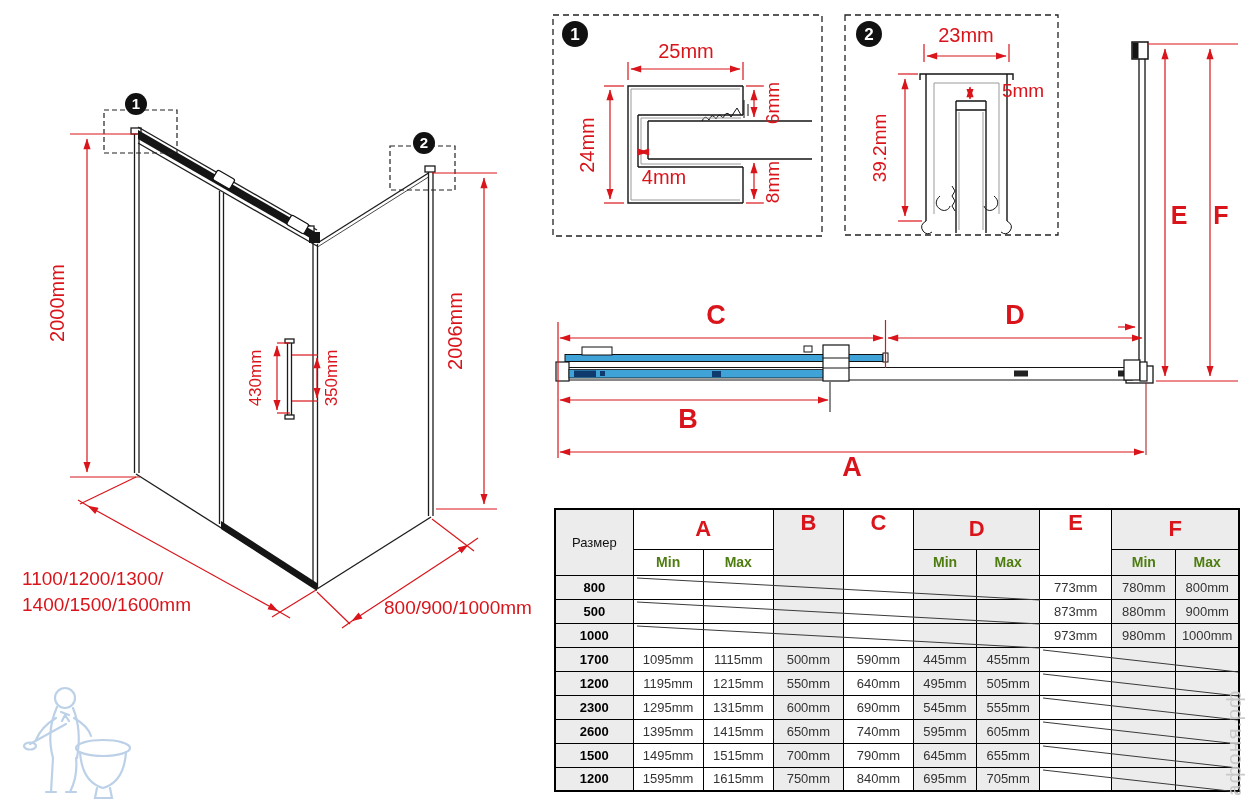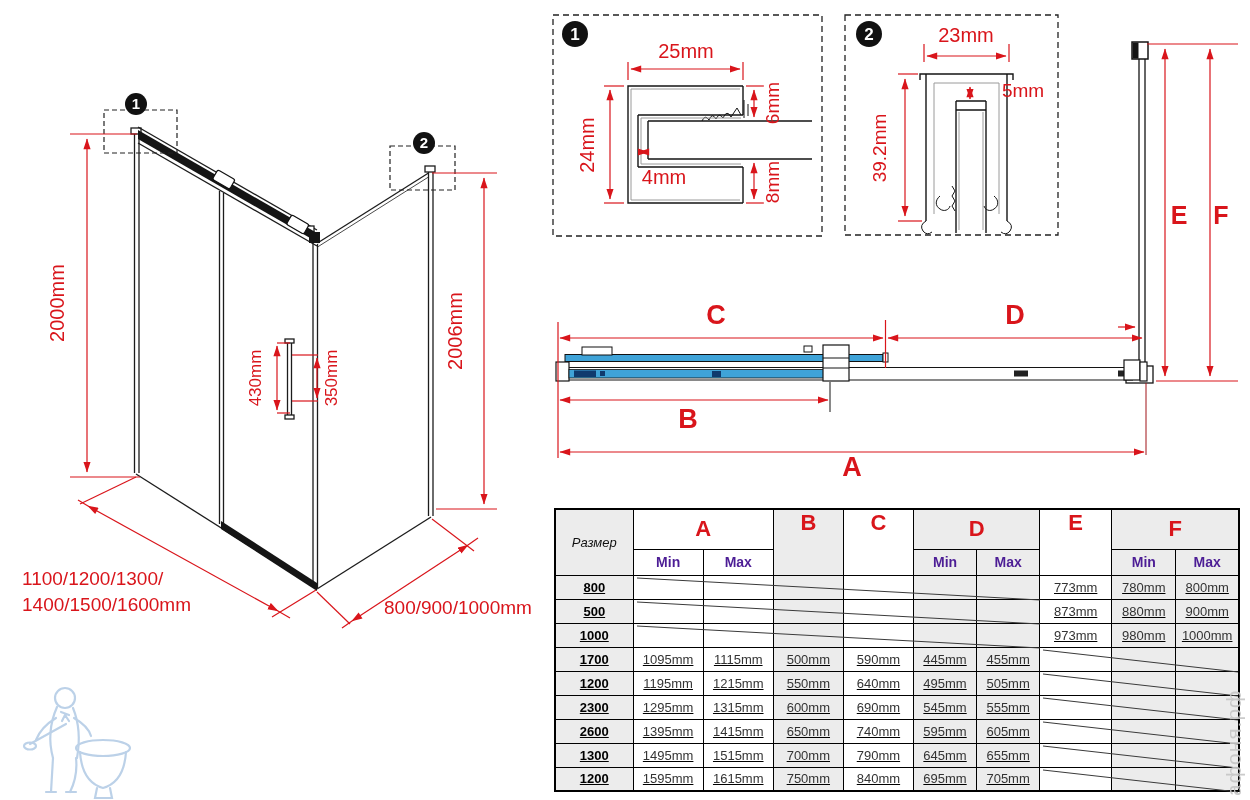--- a/index.html
+++ b/index.html
@@ -8,25 +8,25 @@
   svg text{font-family:"Liberation Sans",sans-serif;}
   .abs{position:absolute;}
   
   #table-wrap{position:absolute;left:554px;top:508px;}
   table.size-table{border-collapse:collapse;table-layout:fixed;width:686px;background:#fff;}
   table.size-table th,table.size-table td{border:1px solid #000;text-align:center;
       white-space:nowrap;overflow:hidden;padding:0;}
   table.size-table{border:2px solid #000;}
   tr.letters{height:40px;}
   tr.mm{height:26px;}
-  table.size-table tbody tr{height:24px;text-decoration:underline;}
-  th.size-h{font-size:13px;font-weight:normal;color:#111;font-style:italic;}
+  table.size-table tbody tr{height:24px;}
+  th.size-h{font-size:13px;font-weight:normal;color:#111;}
   th.letter{color:#d9151b;font-size:22px;font-weight:bold;}
   th.vtop{vertical-align:top;padding-top:6px;}
-  tr.mm th{font-size:14px;font-weight:bold;color:#4c1d95;}
+  tr.mm th{font-size:14px;font-weight:bold;color:#4d7c0f;}
   td{font-size:13px;color:#333;}
   td.size-cell{font-weight:bold;color:#000;}
   .shade{background:#ececec;}
   
   #wm-site{position:absolute;left:1222px;top:796px;width:170px;
      transform:rotate(-90deg);transform-origin:0 0;
      color:#c6c6c6;font-size:21px;letter-spacing:1px;opacity:.9;pointer-events:none;}
   #strike-overlay{pointer-events:none;}
 </style>
 </head>
@@ -383,21 +383,21 @@
             <td>1415mm</td>
             <td class="shade">650mm</td>
             <td>740mm</td>
             <td class="shade">595mm</td>
             <td class="shade">605mm</td>
             <td></td>
             <td class="shade"></td>
             <td class="shade"></td>
           </tr>
           <tr>
-            <td class="shade size-cell">1300</td>
+            <td class="shade size-cell">1500</td>
             <td>1495mm</td>
             <td>1515mm</td>
             <td class="shade">700mm</td>
             <td>790mm</td>
             <td class="shade">645mm</td>
             <td class="shade">655mm</td>
             <td></td>
             <td class="shade"></td>
             <td class="shade"></td>
           </tr>

